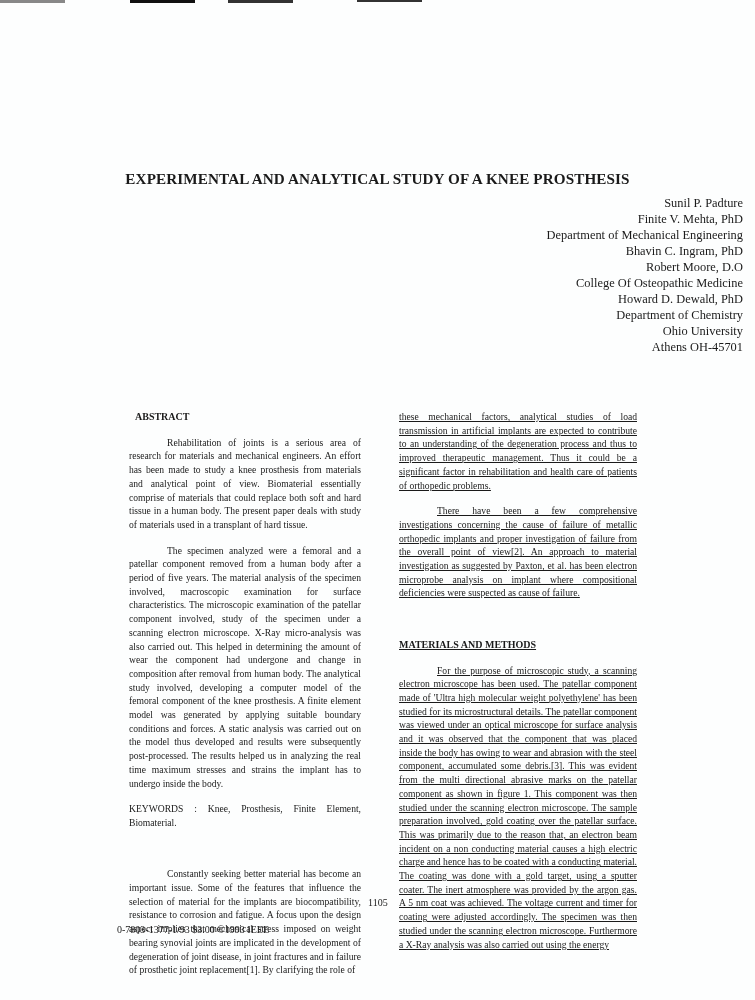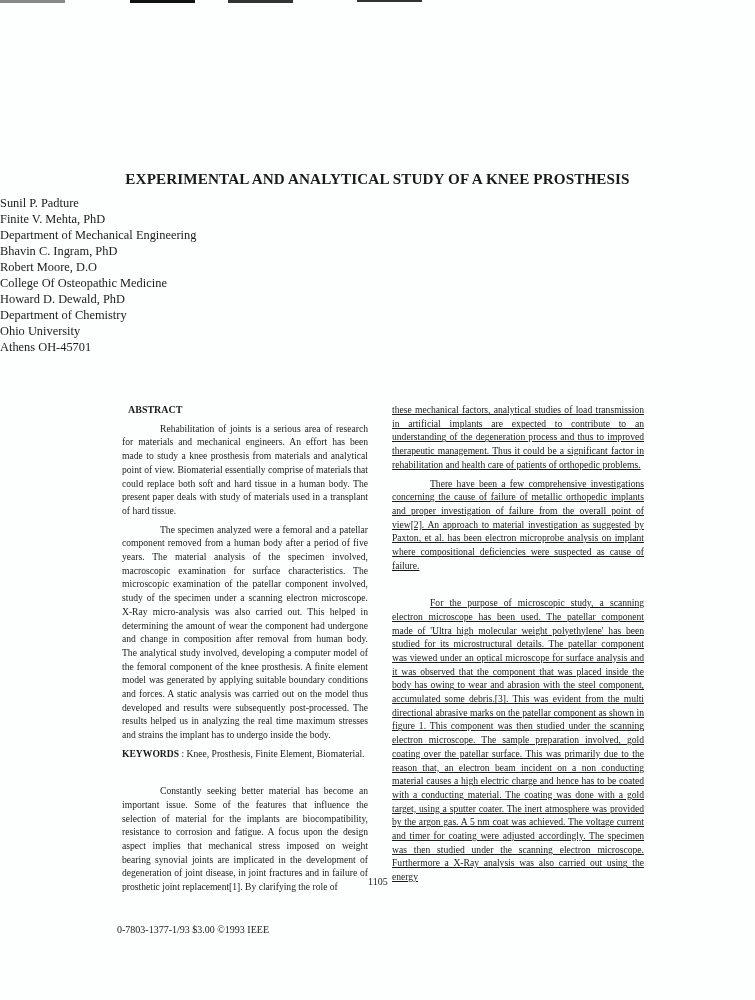--- a/index.html
+++ b/index.html
@@ -1,34 +1,34 @@
 <!DOCTYPE html>
 <html><head>
 <meta charset="utf-8">
 <style>
   html, body { margin: 0; padding: 0; background: #fdfefe; }
   body { width: 755px; height: 1000px; position: relative; overflow: hidden;
          font-family: "Liberation Serif", "DejaVu Serif", serif; color: #1a1a1a; }
   .scanbar { position: absolute; top: 0; height: 3px; }
   .title { position: absolute; top: 157px; left: 0; width: 755px; text-align: center;
            font-weight: bold; font-size: 15.2px; letter-spacing: 0.1px; margin-top: 13px; }
-  .authors { position: absolute; top: 195px; left: 0; width: 743px; text-align: left;
+  .authors { position: absolute; top: 195px; left: 0; width: 743px; text-align: right;
              font-size: 12.4px; line-height: 16px; }
   .col { position: absolute; top: 398px; width: 256px; font-size: 9.6px; line-height: 13.7px;
          text-align: justify; }
   .col.left { left: 117px; }
   .col.right { left: 387px; width: 262px; text-decoration: underline; }
-  .col p { margin: 5px; }
+  .col p { margin: 12px; }
   .indent { text-indent: 38px; }
   .heading { font-weight: bold; font-size: 10px; margin: 0; }
   .heading.abs { padding-left: 6px; }
   .gap { height: 13.7px; }
-  .kw-label { font-weight: bold; }
+  .kw-label { font-weight: normal; }
   .footer { position: absolute; top: 924px; left: 117px; font-size: 10px; }
-  .pagenum { position: absolute; top: 876px; left: 368px; font-size: 10px; }
+  .pagenum { position: absolute; top: 897px; left: 368px; font-size: 10px; }
 </style>
 </head>
 <body>
 
 <div class="scanbar" style="left:0;width:65px;background:#888;"></div>
 <div class="scanbar" style="left:130px;width:65px;background:#111;"></div>
 <div class="scanbar" style="left:228px;width:65px;background:#333;"></div>
 <div class="scanbar" style="left:357px;width:65px;background:#333;height:2px;"></div>
 
 <div class="title">EXPERIMENTAL AND ANALYTICAL STUDY OF A KNEE PROSTHESIS</div>
@@ -52,17 +52,18 @@
   <p class="indent">The specimen analyzed were a femoral and a patellar component removed from a human body after a period of five years. The material analysis of the specimen involved, macroscopic examination for surface characteristics. The microscopic examination of the patellar component involved, study of the specimen under a scanning electron microscope. X-Ray micro-analysis was also carried out. This helped in determining the amount of wear the component had undergone and change in composition after removal from human body. The analytical study involved, developing a computer model of the femoral component of the knee prosthesis. A finite element model was generated by applying suitable boundary conditions and forces. A static analysis was carried out on the model thus developed and results were subsequently post-processed. The results helped us in analyzing the real time maximum stresses and strains the implant has to undergo inside the body.</p>
   <p><span class="kw-label">KEYWORDS</span><span> : Knee, Prosthesis, Finite Element, Biomaterial.</span></p>
   <div class="gap"></div>
   <p class="indent">Constantly seeking better material has become an important issue. Some of the features that influence the selection of material for the implants are biocompatibility, resistance to corrosion and fatigue. A focus upon the design aspect implies that mechanical stress imposed on weight bearing synovial joints are implicated in the development of degeneration of joint disease, in joint fractures and in failure of prosthetic joint replacement[1]. By clarifying the role of</p>
 </div>
 
 <div class="col right">
   <p>these mechanical factors, analytical studies of load transmission in artificial implants are expected to contribute to an understanding of the degeneration process and thus to improved therapeutic management. Thus it could be a significant factor in rehabilitation and health care of patients of orthopedic problems.</p>
   <p class="indent">There have been a few comprehensive investigations concerning the cause of failure of metallic orthopedic implants and proper investigation of failure from the overall point of view[2]. An approach to material investigation as suggested by Paxton, et al. has been electron microprobe analysis on implant where compositional deficiencies were suspected as cause of failure.</p>
   <div class="gap"></div>
+  <p class="heading">MATERIALS AND METHODS</p>
   <p class="indent">For the purpose of microscopic study, a scanning electron microscope has been used. The patellar component made of 'Ultra high molecular weight polyethylene' has been studied for its microstructural details. The patellar component was viewed under an optical microscope for surface analysis and it was observed that the component that was placed inside the body has owing to wear and abrasion with the steel component, accumulated some debris.[3]. This was evident from the multi directional abrasive marks on the patellar component as shown in figure 1. This component was then studied under the scanning electron microscope. The sample preparation involved, gold coating over the patellar surface. This was primarily due to the reason that, an electron beam incident on a non conducting material causes a high electric charge and hence has to be coated with a conducting material. The coating was done with a gold target, using a sputter coater. The inert atmosphere was provided by the argon gas. A 5 nm coat was achieved. The voltage current and timer for coating were adjusted accordingly. The specimen was then studied under the scanning electron microscope. Furthermore a X-Ray analysis was also carried out using the energy</p>
 </div>
 
 <div class="footer">0-7803-1377-1/93  $3.00 ©1993 IEEE</div>
 <div class="pagenum">1105</div>
 
 </body></html>

